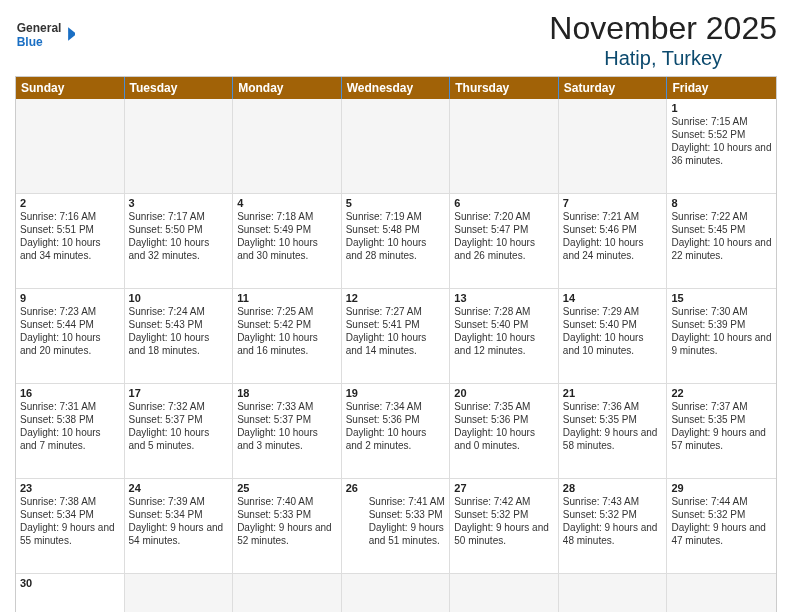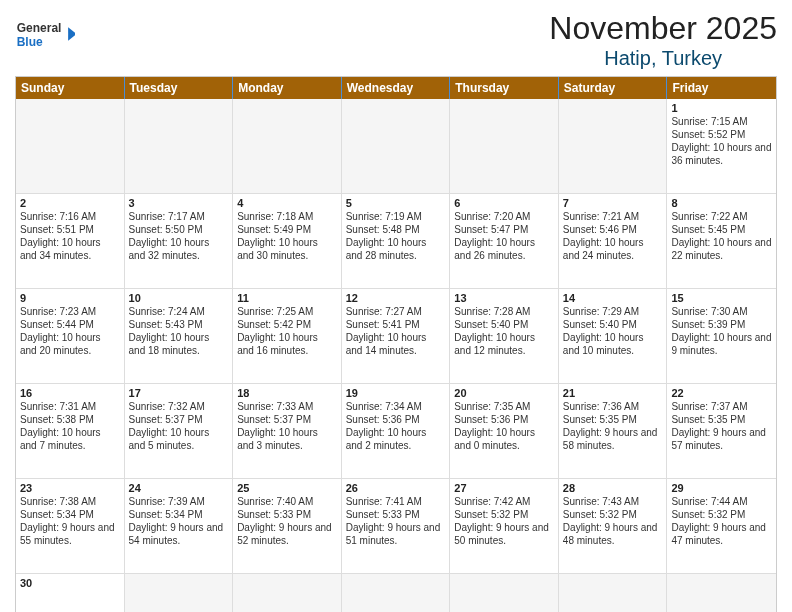--- a/index.html
+++ b/index.html
@@ -270,21 +270,21 @@
 Daylight: 9 hours and 54 minutes.</div>
         </div>
         <div class="cell">
           <span class="day-num">25</span>
           <div class="cell-text" style="white-space: pre-wrap;">Sunrise: 7:40 AM
 Sunset: 5:33 PM
 Daylight: 9 hours and 52 minutes.</div>
         </div>
         <div class="cell">
           <span class="day-num">26</span>
-          <div class="cell-text" style="white-space: pre-wrap;">Sunrise: 7:41 AM
+          <div class="cell-text" style="white-space: pre-wrap; margin-left: 23px;">Sunrise: 7:41 AM
 Sunset: 5:33 PM
 Daylight: 9 hours and 51 minutes.</div>
         </div>
         <div class="cell">
           <span class="day-num">27</span>
           <div class="cell-text" style="white-space: pre-wrap;">Sunrise: 7:42 AM
 Sunset: 5:32 PM
 Daylight: 9 hours and 50 minutes.</div>
         </div>
         <div class="cell">

